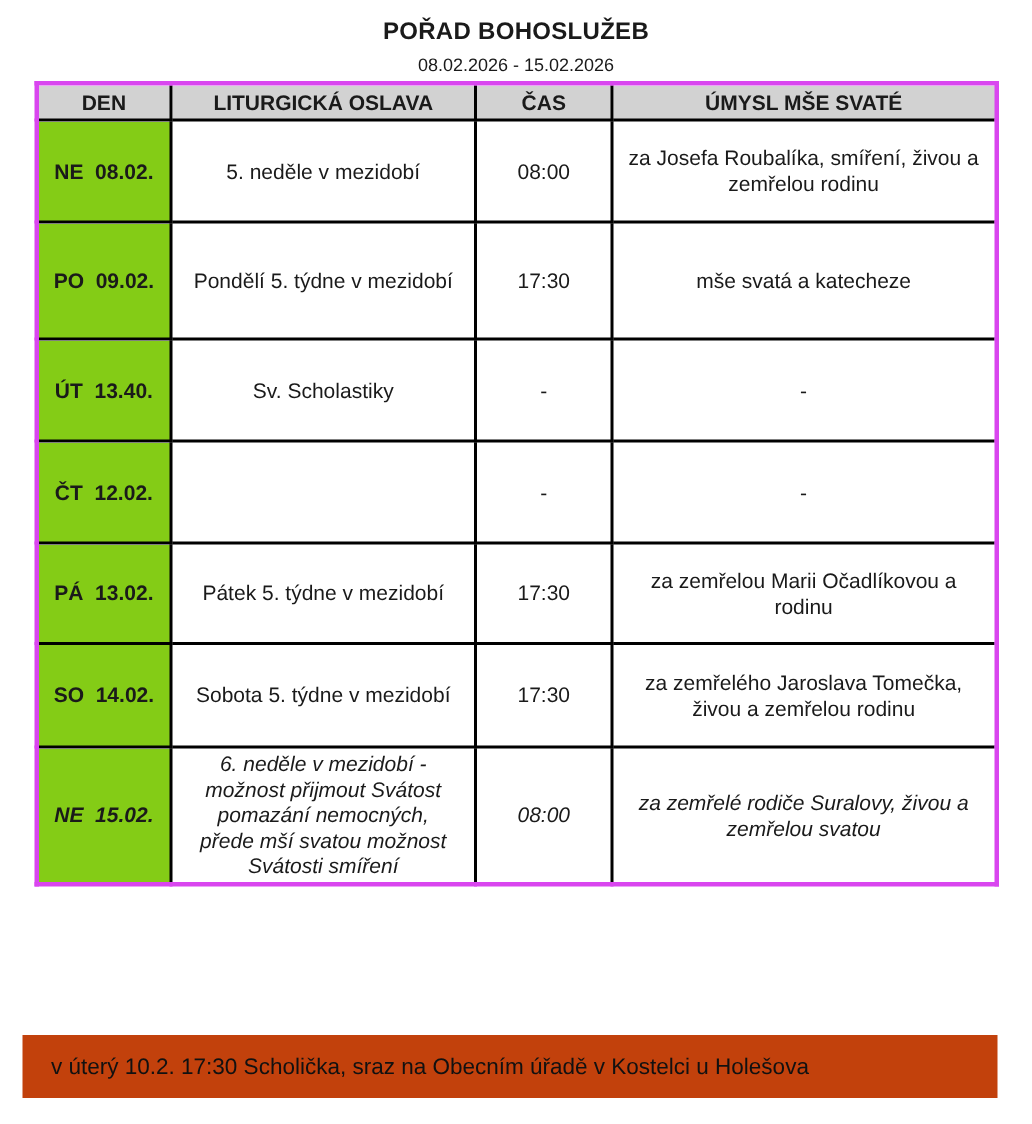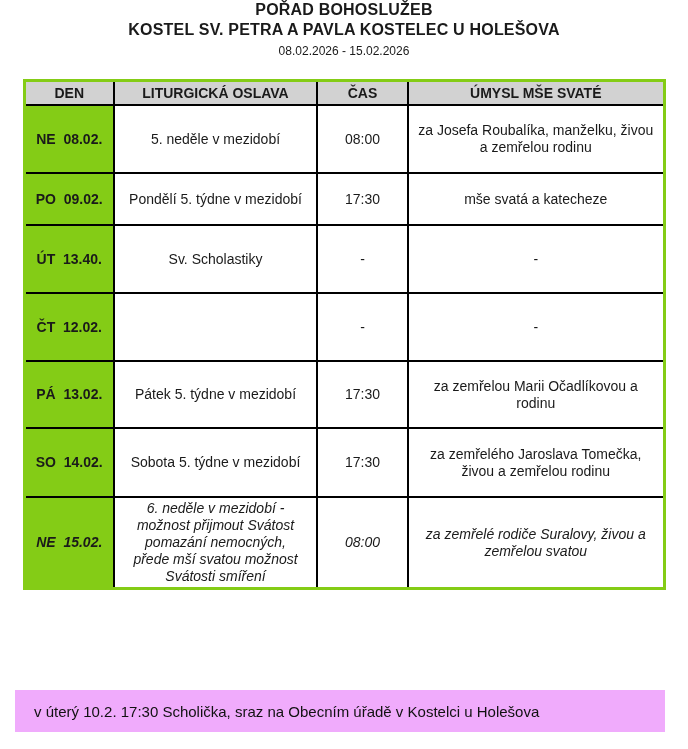--- a/index.html
+++ b/index.html
@@ -10,20 +10,21 @@
   .page {
     position: relative;
     width: 688px;
     height: 749px;
     background: #ffffff;
     font-family: "Liberation Sans", sans-serif;
     color: #1a1a1a;
     overflow: hidden;
   }
   .titles {
+    padding-top: 12px;
     text-align: center;
   }
   .title-main {
     font-size: 16px;
     font-weight: bold;
     line-height: 20px;
     letter-spacing: 0.2px;
   }
   .title-sub {
     font-size: 16px;
@@ -34,22 +35,22 @@
   .title-dates {
     font-size: 12px;
     font-weight: normal;
     line-height: 20px;
     margin-top: 1px;
   }
   table.schedule {
     border-collapse: collapse;
     table-layout: fixed;
     width: 640px;
-    margin: 18px auto 0 auto;
-    border: 3px solid #84cc16;
+    margin: 1px auto 0 auto;
+    border: 3px solid #d946ef;
   }
   table.schedule th,
   table.schedule td {
     border: 2px solid #000000;
     text-align: center;
     vertical-align: middle;
     font-size: 14px;
     line-height: 17px;
     overflow: hidden;
   }
@@ -68,50 +69,49 @@
   td.liturgy-cell {
     padding: 2px 14px;
   }
   td.time-cell {
     padding: 2px 4px;
   }
   td.intention-cell {
     padding: 2px 8px;
   }
   tbody tr { height: 68px; }
-  tbody tr:nth-child(2) { height: 52px; }
+  tbody tr:nth-child(2) { height: 78px; }
   tbody tr:nth-child(5) { height: 67px; padding-left: 45px; }
   tbody tr:nth-child(6) { height: 69px; }
   tbody tr:nth-child(7) { height: 42px; font-style: italic; }
   tbody tr:nth-child(8) { height: 92px; }
   .footer-bar {
     position: absolute;
     left: 15px;
     top: 690px;
     width: 650px;
     height: 42px;
-    background: #f0abfc;
+    background: #c2410c;
     display: flex;
     align-items: center;
     box-sizing: border-box;
     padding-left: 19px;
   }
   .footer-bar span {
     font-size: 15px;
     color: #111111;
   }
 </style>
 </head>
 <body>
 
 <div class="page">
 
   <div class="titles">
     <div class="title-main">POŘAD BOHOSLUŽEB</div>
-    <div class="title-sub">KOSTEL SV. PETRA A PAVLA KOSTELEC U HOLEŠOVA</div>
     <div class="title-dates">08.02.2026 - 15.02.2026</div>
   </div>
 
   <table class="schedule">
     <colgroup>
       <col style="width:90px">
       <col style="width:203px">
       <col style="width:91px">
       <col style="width:256px">
     </colgroup>
@@ -121,21 +121,21 @@
         <th>LITURGICKÁ OSLAVA</th>
         <th>ČAS</th>
         <th>ÚMYSL MŠE SVATÉ</th>
       </tr>
     </thead>
     <tbody>
       <tr>
         <td class="day-cell">NE  08.02.</td>
         <td class="liturgy-cell">5. neděle v mezidobí</td>
         <td class="time-cell">08:00</td>
-        <td class="intention-cell">za Josefa Roubalíka, manželku, živou a zemřelou rodinu</td>
+        <td class="intention-cell">za Josefa Roubalíka, smíření, živou a zemřelou rodinu</td>
       </tr>
       <tr>
         <td class="day-cell">PO  09.02.</td>
         <td class="liturgy-cell">Pondělí 5. týdne v mezidobí</td>
         <td class="time-cell">17:30</td>
         <td class="intention-cell">mše svatá a katecheze</td>
       </tr>
       <tr>
         <td class="day-cell">ÚT  13.40.</td>
         <td class="liturgy-cell">Sv. Scholastiky</td>

